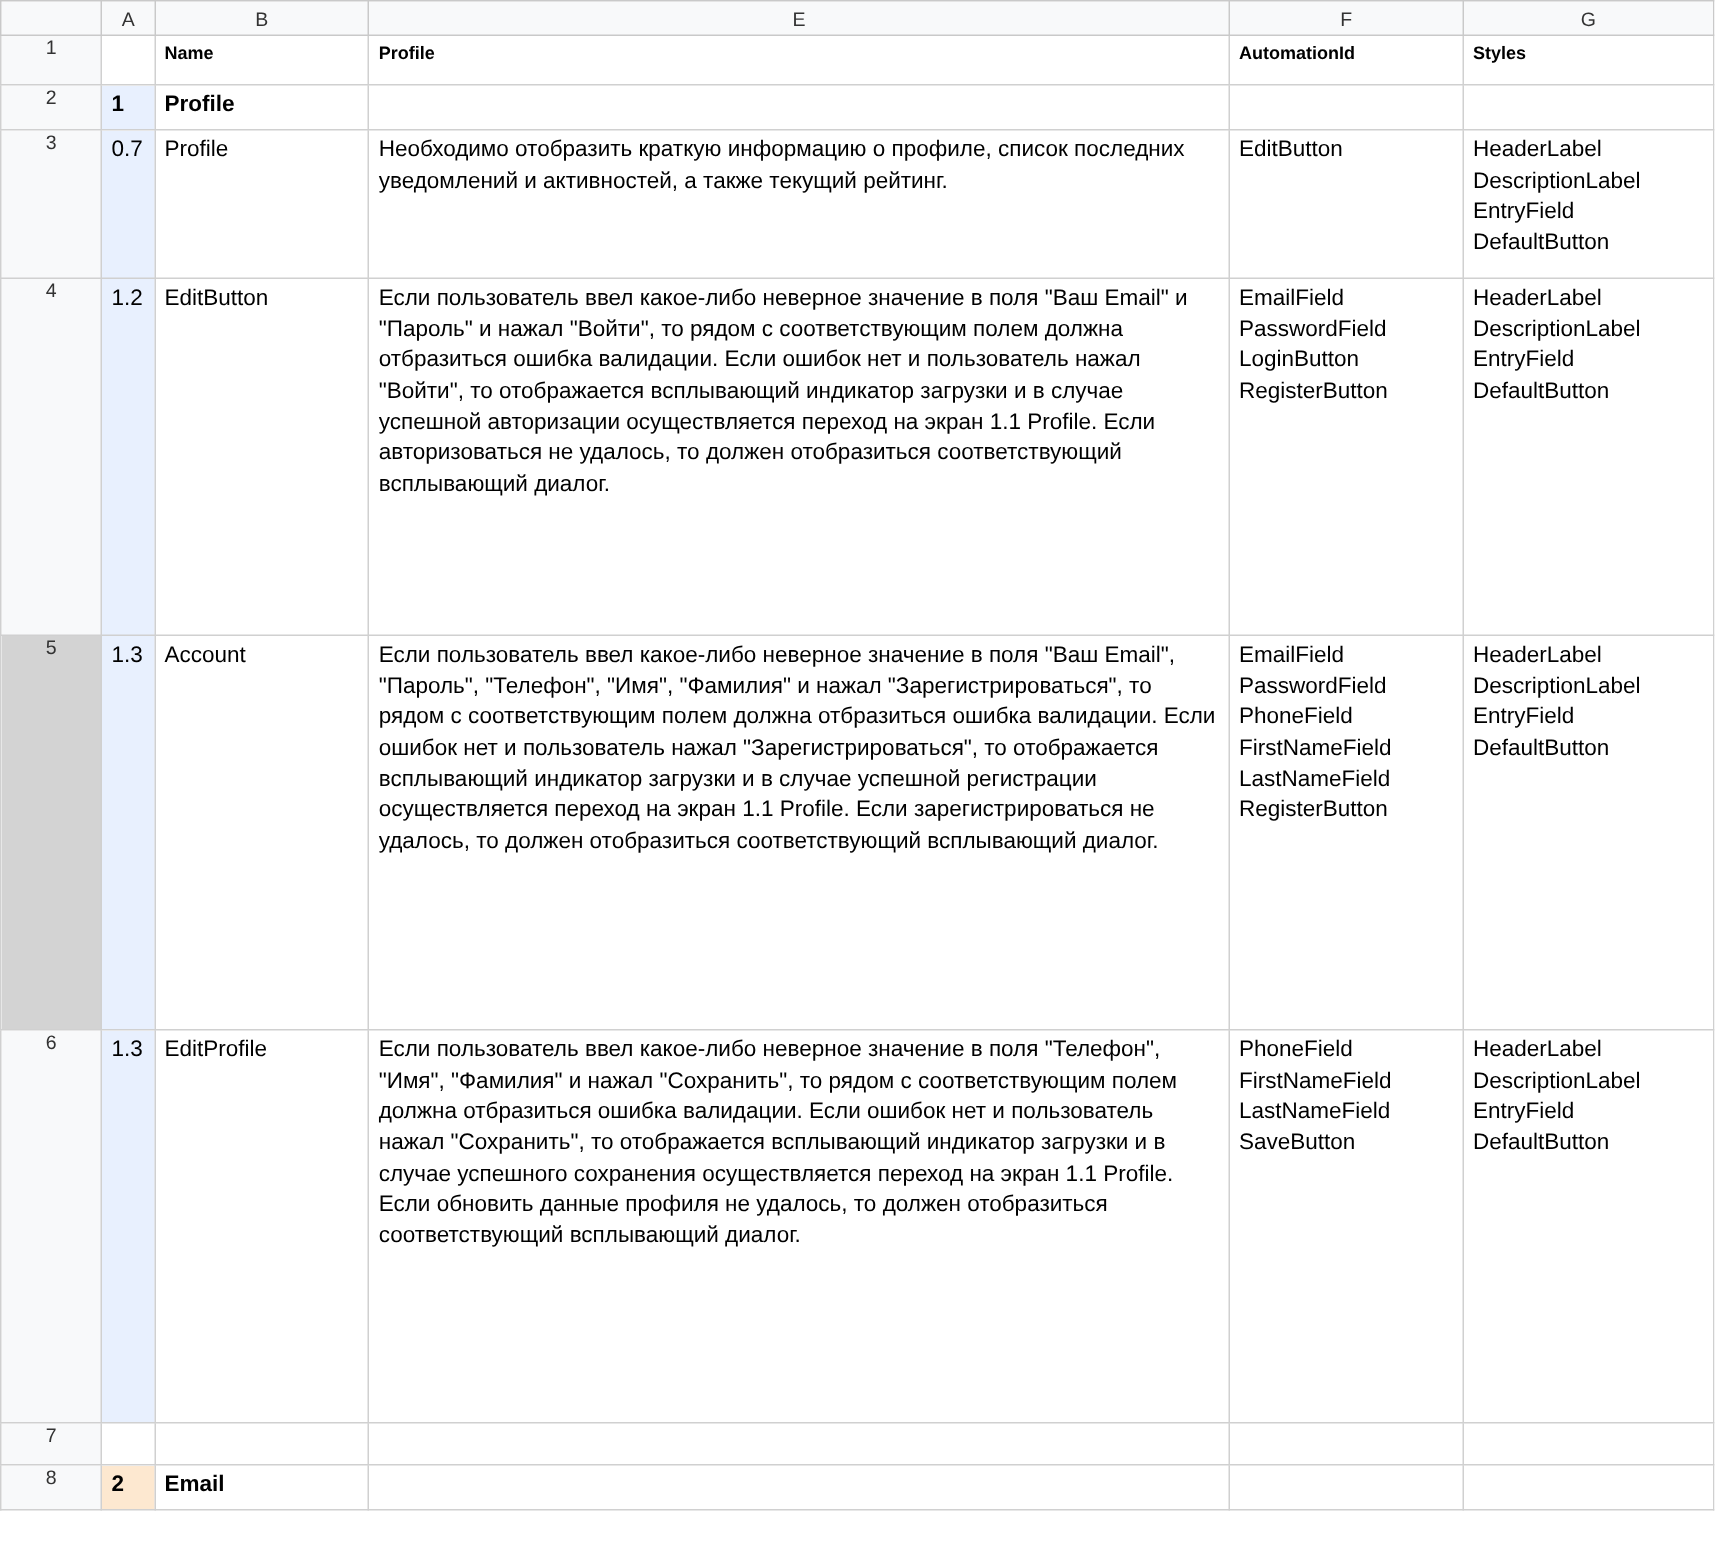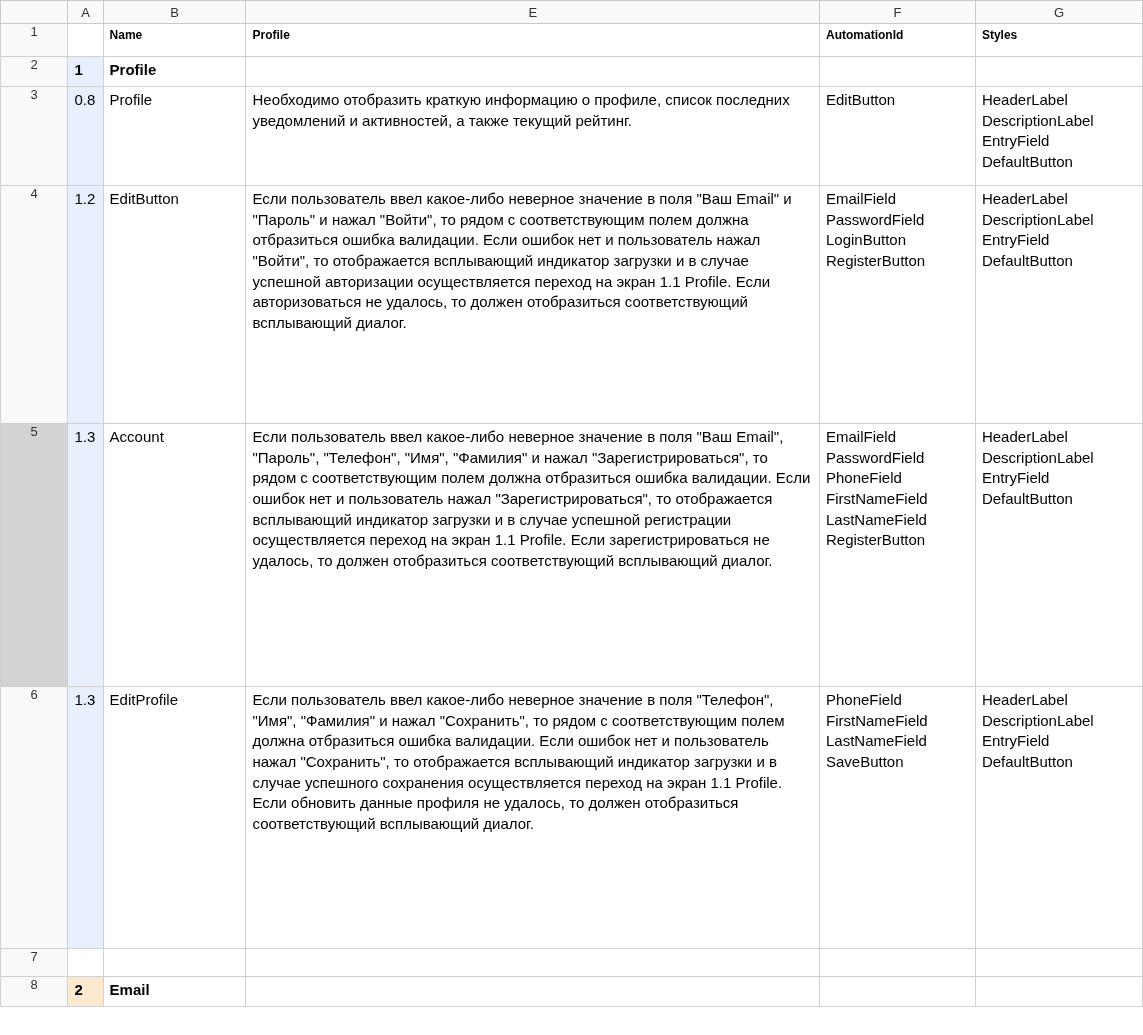--- a/index.html
+++ b/index.html
@@ -136,21 +136,21 @@
           <div class="cell"></div>
         </td>
     <td>
           <div class="cell"></div>
         </td>
   </tr>
 
   <tr style="height:99px">
     <td class="rowhead">3</td>
     <td class="a-cell">
-          <div class="cell">0.8</div>
+          <div class="cell">0.7</div>
         </td>
     <td>
           <div class="cell">Profile</div>
         </td>
     <td>
           <div class="cell">Необходимо отобразить краткую информацию о профиле, список последних уведомлений и активностей, а также текущий рейтинг.</div>
         </td>
     <td>
           <div class="cell">EditButton</div>
         </td>

